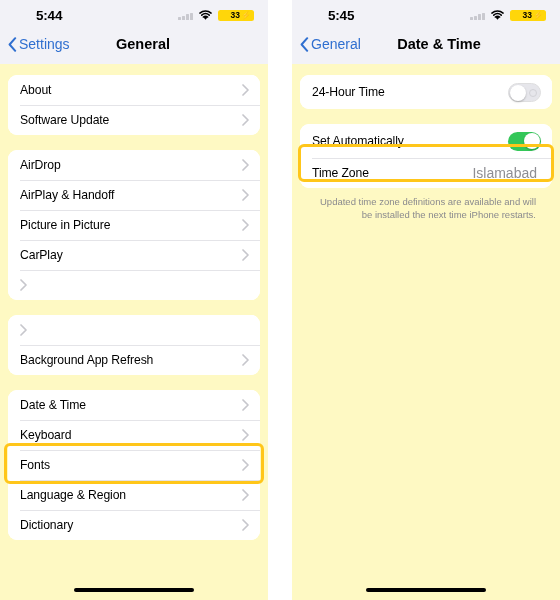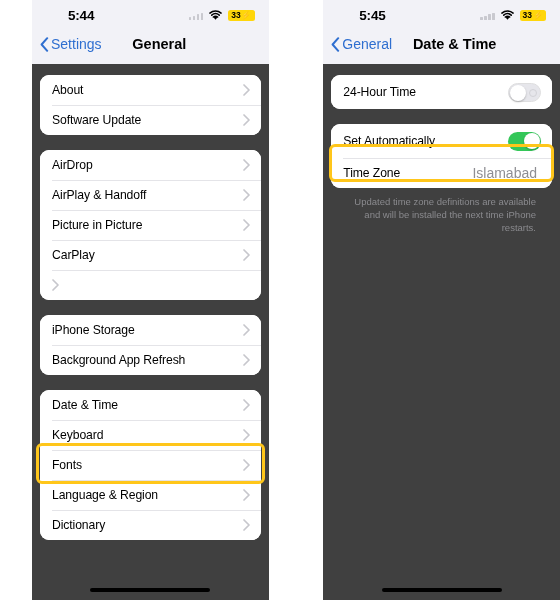--- a/index.html
+++ b/index.html
@@ -5,23 +5,22 @@
   * { margin:0; padding:0; box-sizing:border-box; }
   html,body{
     width:560px; height:600px; overflow:hidden;
     font-family:"Liberation Sans", sans-serif;
     background:#ffffff;
   }
   .screens{ display:flex; width:560px; height:600px; }
   .phone{
     position:relative;
     width:268px; height:600px;
-    background:#404040;
+    background:#fef9c3;
     overflow:hidden;
-    margin-left:32px;
   }
   .phone.left{ margin-right:12px; }
   .gap{ width:12px; height:600px; background:#ffffff; }
 
   
   .statusbar{
     height:32px; position:relative;
     display:flex; align-items:center;
     background:#f2f2f7;
   }
@@ -39,21 +38,21 @@
   .cell-dots i:nth-child(1){ height:3px; }
   .cell-dots i:nth-child(2){ height:4.5px; }
   .cell-dots i:nth-child(3){ height:6px; }
   .cell-dots i:nth-child(4){ height:7.5px; }
   .wifi-icon{ width:15px; height:11px; display:block; }
   .batt{
     background:#ffd60a;
     color:#000;
     font-size:8.5px; font-weight:bold;
     border-radius:2.5px;
-    padding:1px 3px 1px 3px;
+    padding:1px 3px 1px 13px;
     line-height:9px;
     display:flex; align-items:center; gap:1px;
     min-width:20px; justify-content:center;
   }
   .batt .bolt{ font-size:8px; line-height:8px; }
 
   
   .navbar{
     height:32px; position:relative; background:#f2f2f7;
   }
@@ -239,21 +238,20 @@
         </div>
         <div class="row">
           <svg class="chev" viewBox="0 0 7 12">
               <path d="M1 1l5 5-5 5" stroke="#c7c7cc" stroke-width="1.7" fill="none" stroke-linecap="round" stroke-linejoin="round"></path>
             </svg>
         </div>
       </div>
 
       <div class="group">
         <div class="row">
-          <span class="row-label">iPhone Storage</span>
           <svg class="chev" viewBox="0 0 7 12">
               <path d="M1 1l5 5-5 5" stroke="#c7c7cc" stroke-width="1.7" fill="none" stroke-linecap="round" stroke-linejoin="round"></path>
             </svg>
         </div>
         <div class="row">
           <span class="row-label">Background App Refresh</span>
           <svg class="chev" viewBox="0 0 7 12">
               <path d="M1 1l5 5-5 5" stroke="#c7c7cc" stroke-width="1.7" fill="none" stroke-linecap="round" stroke-linejoin="round"></path>
             </svg>
         </div>

